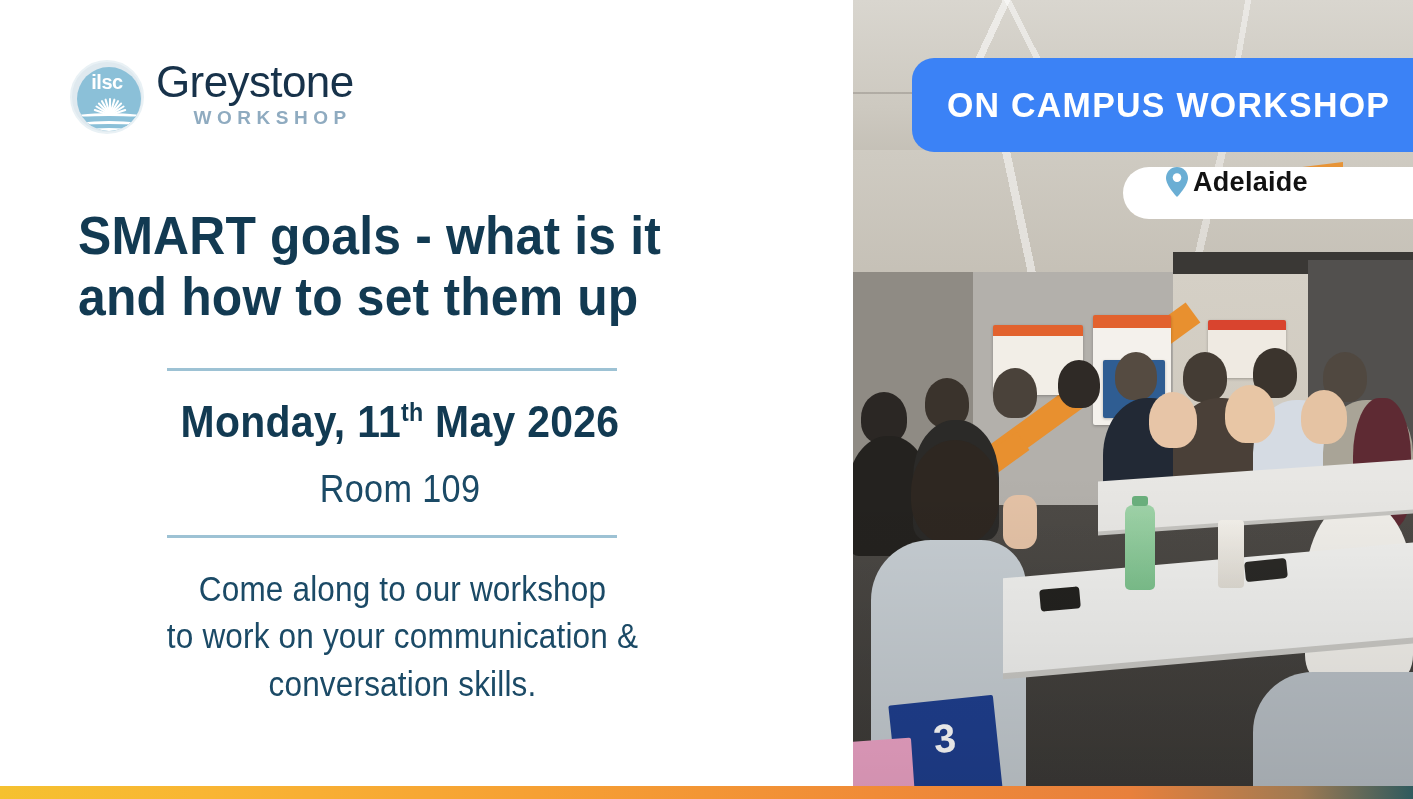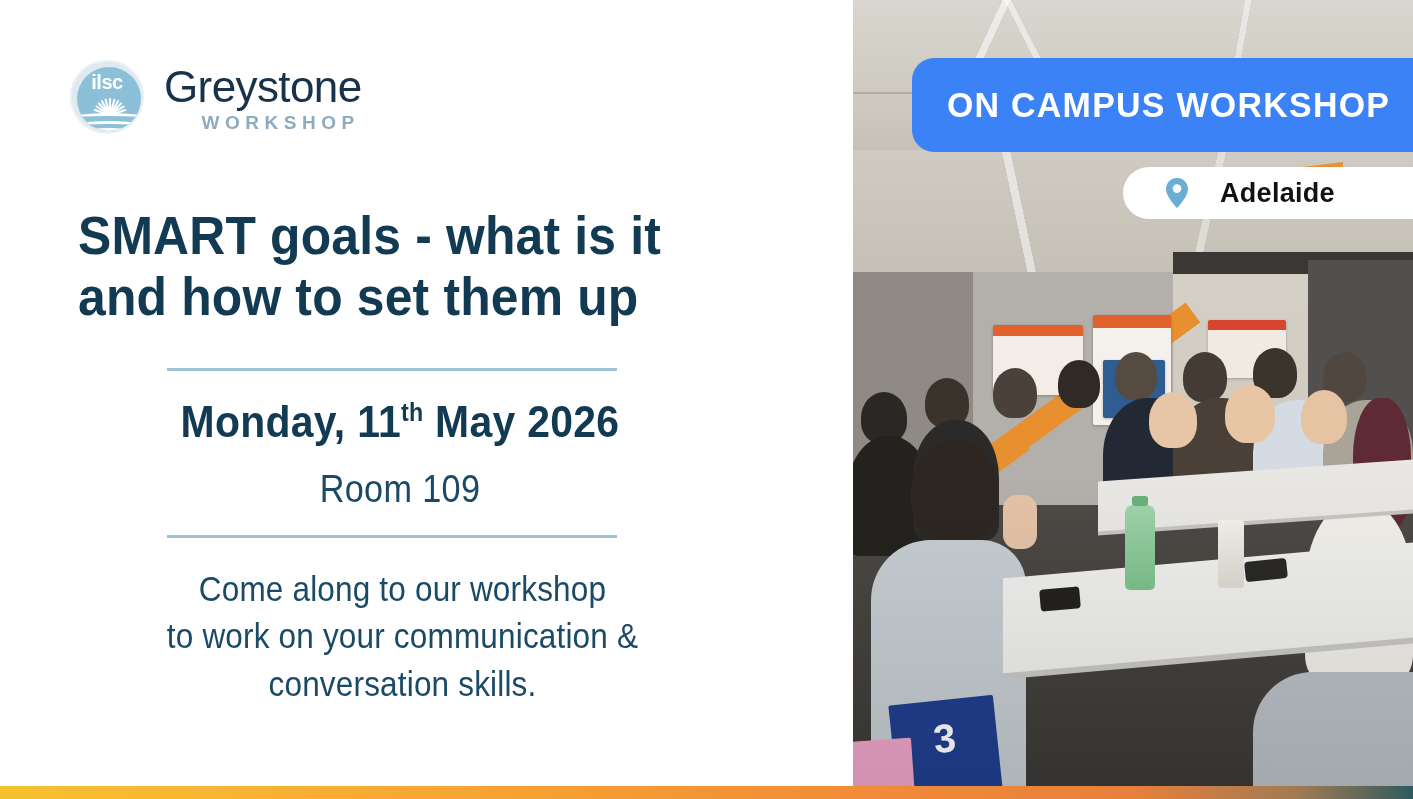--- a/index.html
+++ b/index.html
@@ -22,22 +22,22 @@
     left:0; top:0;
     width:853px; height:799px;
     background:#ffffff;
   }
 
   
   .logo-lockup {
     position:absolute;
     left:70px; top:60px;
     display:flex;
-    align-items:flex-end;
-    gap:20px;
+    align-items:flex-start;
+    gap:12px;
   }
   .logo-mark {
     position:relative;
     width:74px; height:74px;
     border-radius:50%;
     background:#dfe9ef;
     border:2px solid #e9f1f5;
     overflow:hidden;
     flex:0 0 auto;
   }
@@ -352,22 +352,21 @@
   }
 
   
   .loc-badge {
     position:absolute;
     left:1123px; top:167px;
     width:290px; height:52px;
     background:#ffffff;
     border-radius:26px 0 0 26px;
     display:flex;
-    align-items:center;
-    gap:31px;
+    gap:4px;
     padding-left:42px;
     z-index:10;
   }
   .pin-icon { width:24px; height:30px; flex:0 0 auto; display:block; }
   .loc-text {
     font-family:"Liberation Sans Narrow","Liberation Sans", sans-serif;
     font-weight:bold;
     font-size:27px;
     color:#121212;
     letter-spacing:0.3px;

